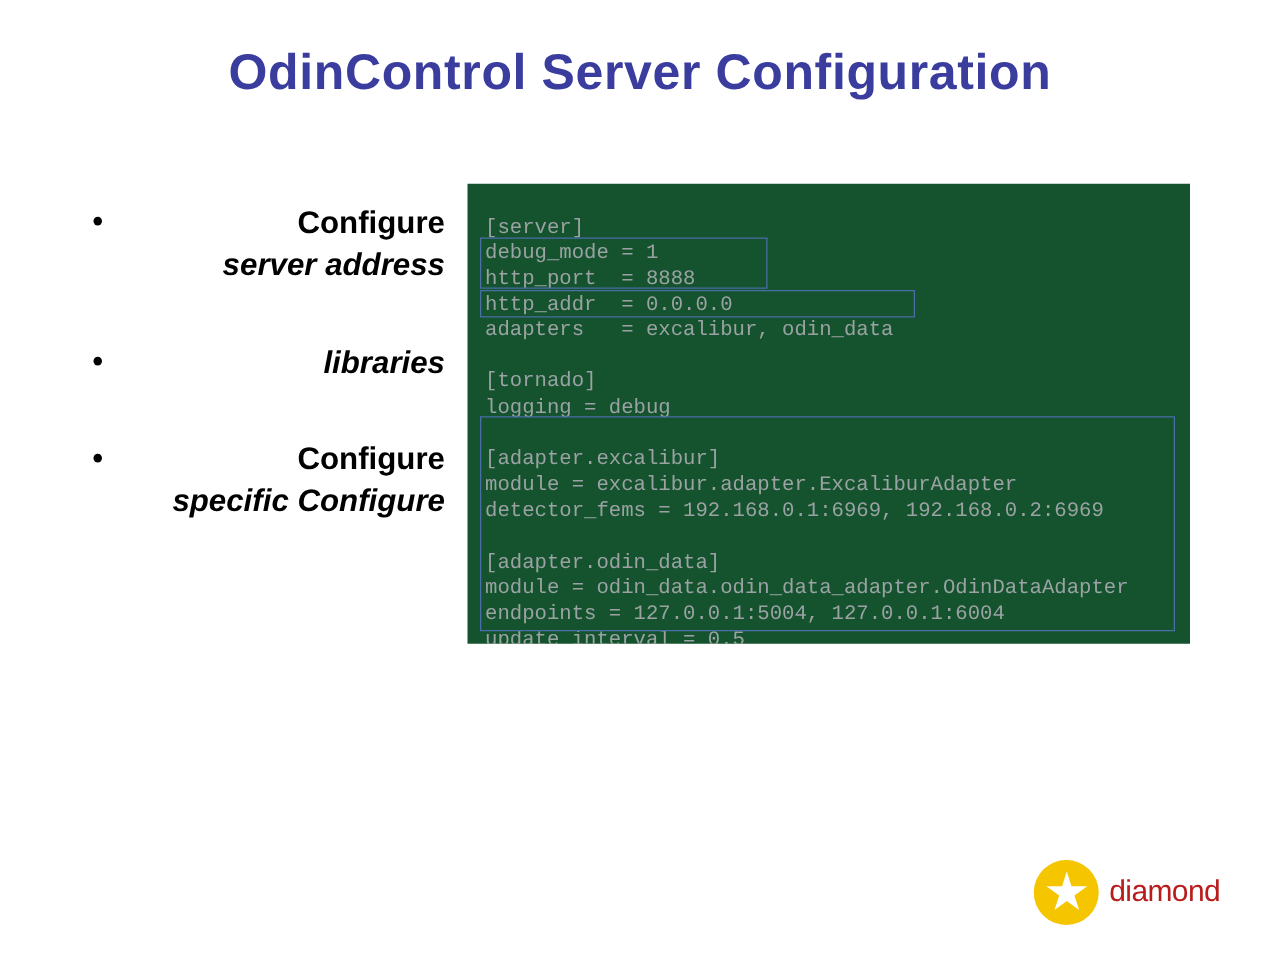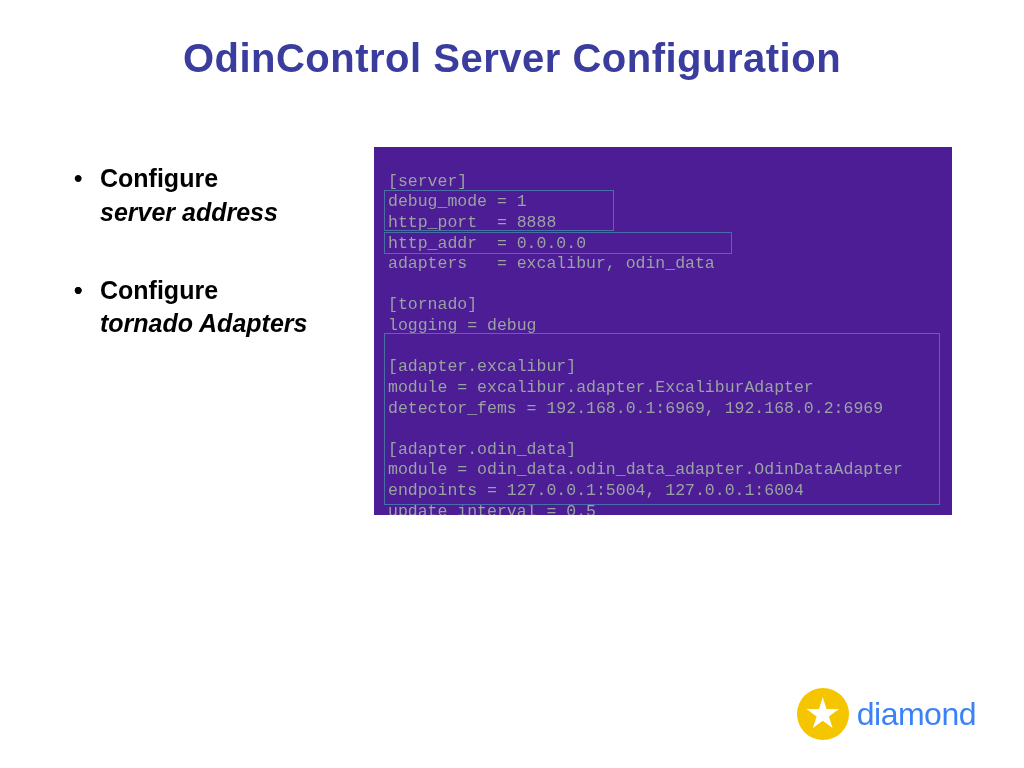--- a/index.html
+++ b/index.html
@@ -32,20 +32,21 @@
     top: 162px;
     left: 66px;
     width: 290px;
     font-size: 25px;
     font-weight: 700;
     color: #000;
     line-height: 1.35;
   }
   .bullets ul {
     list-style: none;
+    text-align: right;
   }
   .bullets li {
     position: relative;
     padding-left: 34px;
     margin-bottom: 44px;
   }
   .bullets li::before {
     content: "•";
     position: absolute;
     left: 8px;
@@ -55,21 +56,21 @@
   }
   .bullets .line1 { display: block; }
   .bullets .line2 { display: block; font-style: italic; }
 
   .terminal {
     position: absolute;
     top: 147px;
     left: 374px;
     width: 578px;
     height: 368px;
-    background: #4c1d95;
+    background: #14532d;
     color: #9aa2a3;
     font-family: "Courier New", Courier, monospace;
     font-size: 16.5px;
     line-height: 1.25;
     padding: 4px 6px 6px 14px;
     white-space: pre;
     overflow: hidden;
   }
   .terminal .box1 {
     position: absolute;
@@ -130,44 +131,45 @@
   .logo-sun::before {
     content: "";
     position: absolute;
     top: 50%; left: 50%;
     width: 34px; height: 34px;
     transform: translate(-50%,-50%);
     background: #fff;
     clip-path: polygon(50% 0%, 61% 35%, 98% 35%, 68% 57%, 79% 91%, 50% 70%, 21% 91%, 32% 57%, 2% 35%, 39% 35%);
   }
   .logo-text {
-    font-size: 32px;
+    font-size: 24px;
     font-weight: 400;
-    color: #3b82f6;
+    color: #b91c1c;
     letter-spacing: -0.5px;
   }
 </style>
 </head>
 <body>
 
 <div class="slide">
 
   <h1 class="title">OdinControl Server Configuration</h1>
 
   <div class="bullets">
     <ul>
       <li>
         <span class="line1">Configure</span>
         <span class="line2">server address</span>
       </li>
       <li>
+        <span class="line2">libraries</span>
       </li>
       <li>
         <span class="line1">Configure</span>
-        <span class="line2">tornado Adapters</span>
+        <span class="line2">specific Configure</span>
       </li>
     </ul>
   </div>
 
   <div class="terminal">
 <span>[server]</span>
 <span>debug_mode = 1</span>
 <span>http_port  = 8888</span>
 <span>http_addr  = 0.0.0.0</span>
 <span>adapters   = excalibur, odin_data</span>

